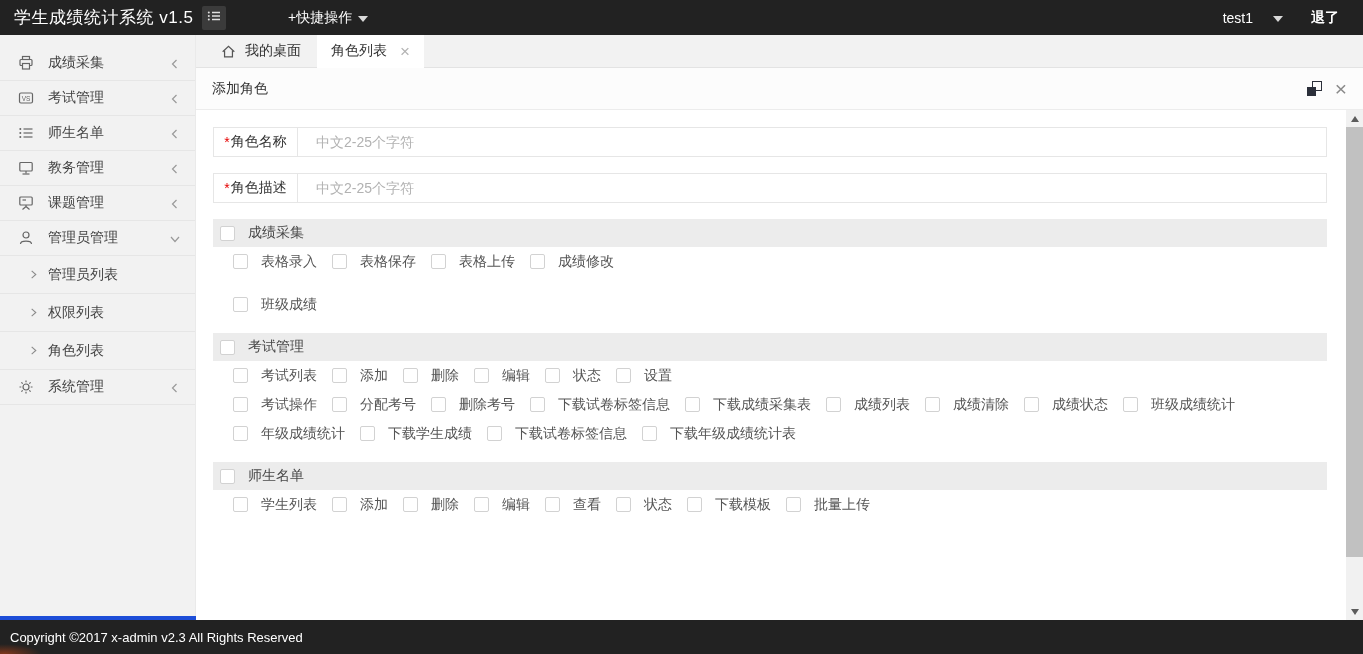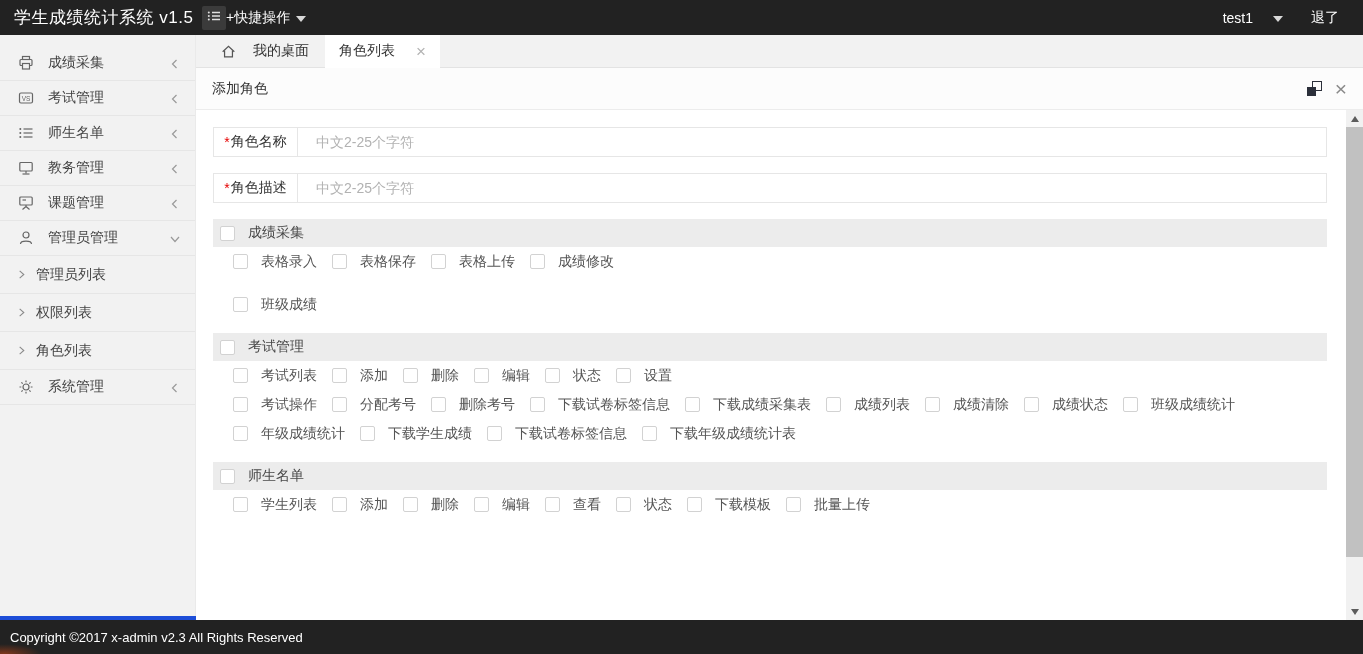--- a/index.html
+++ b/index.html
@@ -5,47 +5,47 @@
   * { margin:0; padding:0; box-sizing:border-box; }
   html,body { width:1363px; height:654px; overflow:hidden;
     font-family:"Liberation Sans","DejaVu Sans",sans-serif; font-size:14px; color:#333; background:#fff; }
   .app { position:relative; width:1363px; height:654px; display:flex; flex-direction:column; }
 
   
   .topbar { height:35px; background:#222; display:flex; align-items:center; flex:none; color:#fff; }
   .topbar-title { width:196px; padding-left:14px; font-size:17px; letter-spacing:.5px; }
   .hamburger { width:24px; height:24px; background:#3b3b3b; border:none; border-radius:2px; margin-left:6px;
     display:flex; align-items:center; justify-content:center; cursor:pointer; }
-  .quick { display:flex; align-items:center; gap:6px; font-size:14px; cursor:pointer; }
+  .quick { margin-left:62px; display:flex; align-items:center; gap:6px; font-size:14px; cursor:pointer; }
   .topbar-spacer { flex:1; }
   .user { display:flex; align-items:center; gap:20px; cursor:pointer; margin-right:28px; }
-  .logout { margin-right:24px; cursor:pointer; }
+  .logout { margin-right:24px; cursor:pointer;font-weight:bold; }
   .caret { display:inline-block; width:0; height:0; border-left:5px solid transparent; border-right:5px solid transparent;
     border-top:6px solid #d9d9d9; margin-top:2px; }
 
   
   .main { flex:1; display:flex; min-height:0; background:#1d4ed8; }
 
   
   .sidebar { width:196px; flex:none; background:#f2f2f2; border-right:1px solid #eaeaea; padding-top:11px; height:581px; }
   .sidebar ul { list-style:none; }
   .menu-item { height:35px; display:flex; align-items:center; padding:0 14px 0 18px; border-bottom:1px solid #e6e6e6; cursor:pointer; color:#444; }
   .menu-item .mi-icon { width:16px; height:16px; margin-right:14px; flex:none; display:flex; align-items:center; }
   .menu-item .mi-label { flex:1; font-size:14px; }
   .menu-item .mi-chev { width:12px; height:12px; flex:none; }
   .submenu { list-style:none; }
-  .submenu li { height:38px; display:flex; align-items:center; padding-left:16px; border-bottom:1px solid #e6e6e6; cursor:pointer; color:#444; }
+  .submenu li { height:38px; display:flex; align-items:center; padding-left:28px; border-bottom:1px solid #e6e6e6; cursor:pointer; color:#444; }
   .submenu .sub-arrow { width:11px; height:11px; margin-right:9px; display:flex; }
 
   
   .content-col { flex:1; display:flex; flex-direction:column; min-width:0; background:#fff; }
 
   
   .tabbar { height:33px; flex:none; background:#f2f2f2; display:flex; align-items:stretch; padding-left:9px; border-bottom:1px solid #e3e3e3; }
-  .tab { display:flex; align-items:center; gap:17px; padding:0 16px; font-size:14px; color:#333; cursor:pointer; }
+  .tab { display:flex; align-items:center; gap:9px; padding:0 16px; font-size:14px; color:#333; cursor:pointer; }
   .tab.active { background:#fff; margin-bottom:-1px; border-bottom:1px solid #fff; padding:0 14px; }
   .tab .home-ic { width:15px; height:15px; display:flex; }
   .tab .tab-close { color:#b3b3b3; font-size:17px; line-height:1; margin-left:4px; cursor:pointer; }
 
   
   .panel-header { height:42px; flex:none; background:#fcfcfc; border-bottom:1px solid #ececec;
     display:flex; align-items:center; padding:0 16px; }
   .panel-title { font-size:14px; color:#333; }
   .panel-controls { margin-left:auto; display:flex; align-items:center; gap:13px; }
   .restore { position:relative; width:15px; height:15px; display:inline-block; cursor:pointer; }

